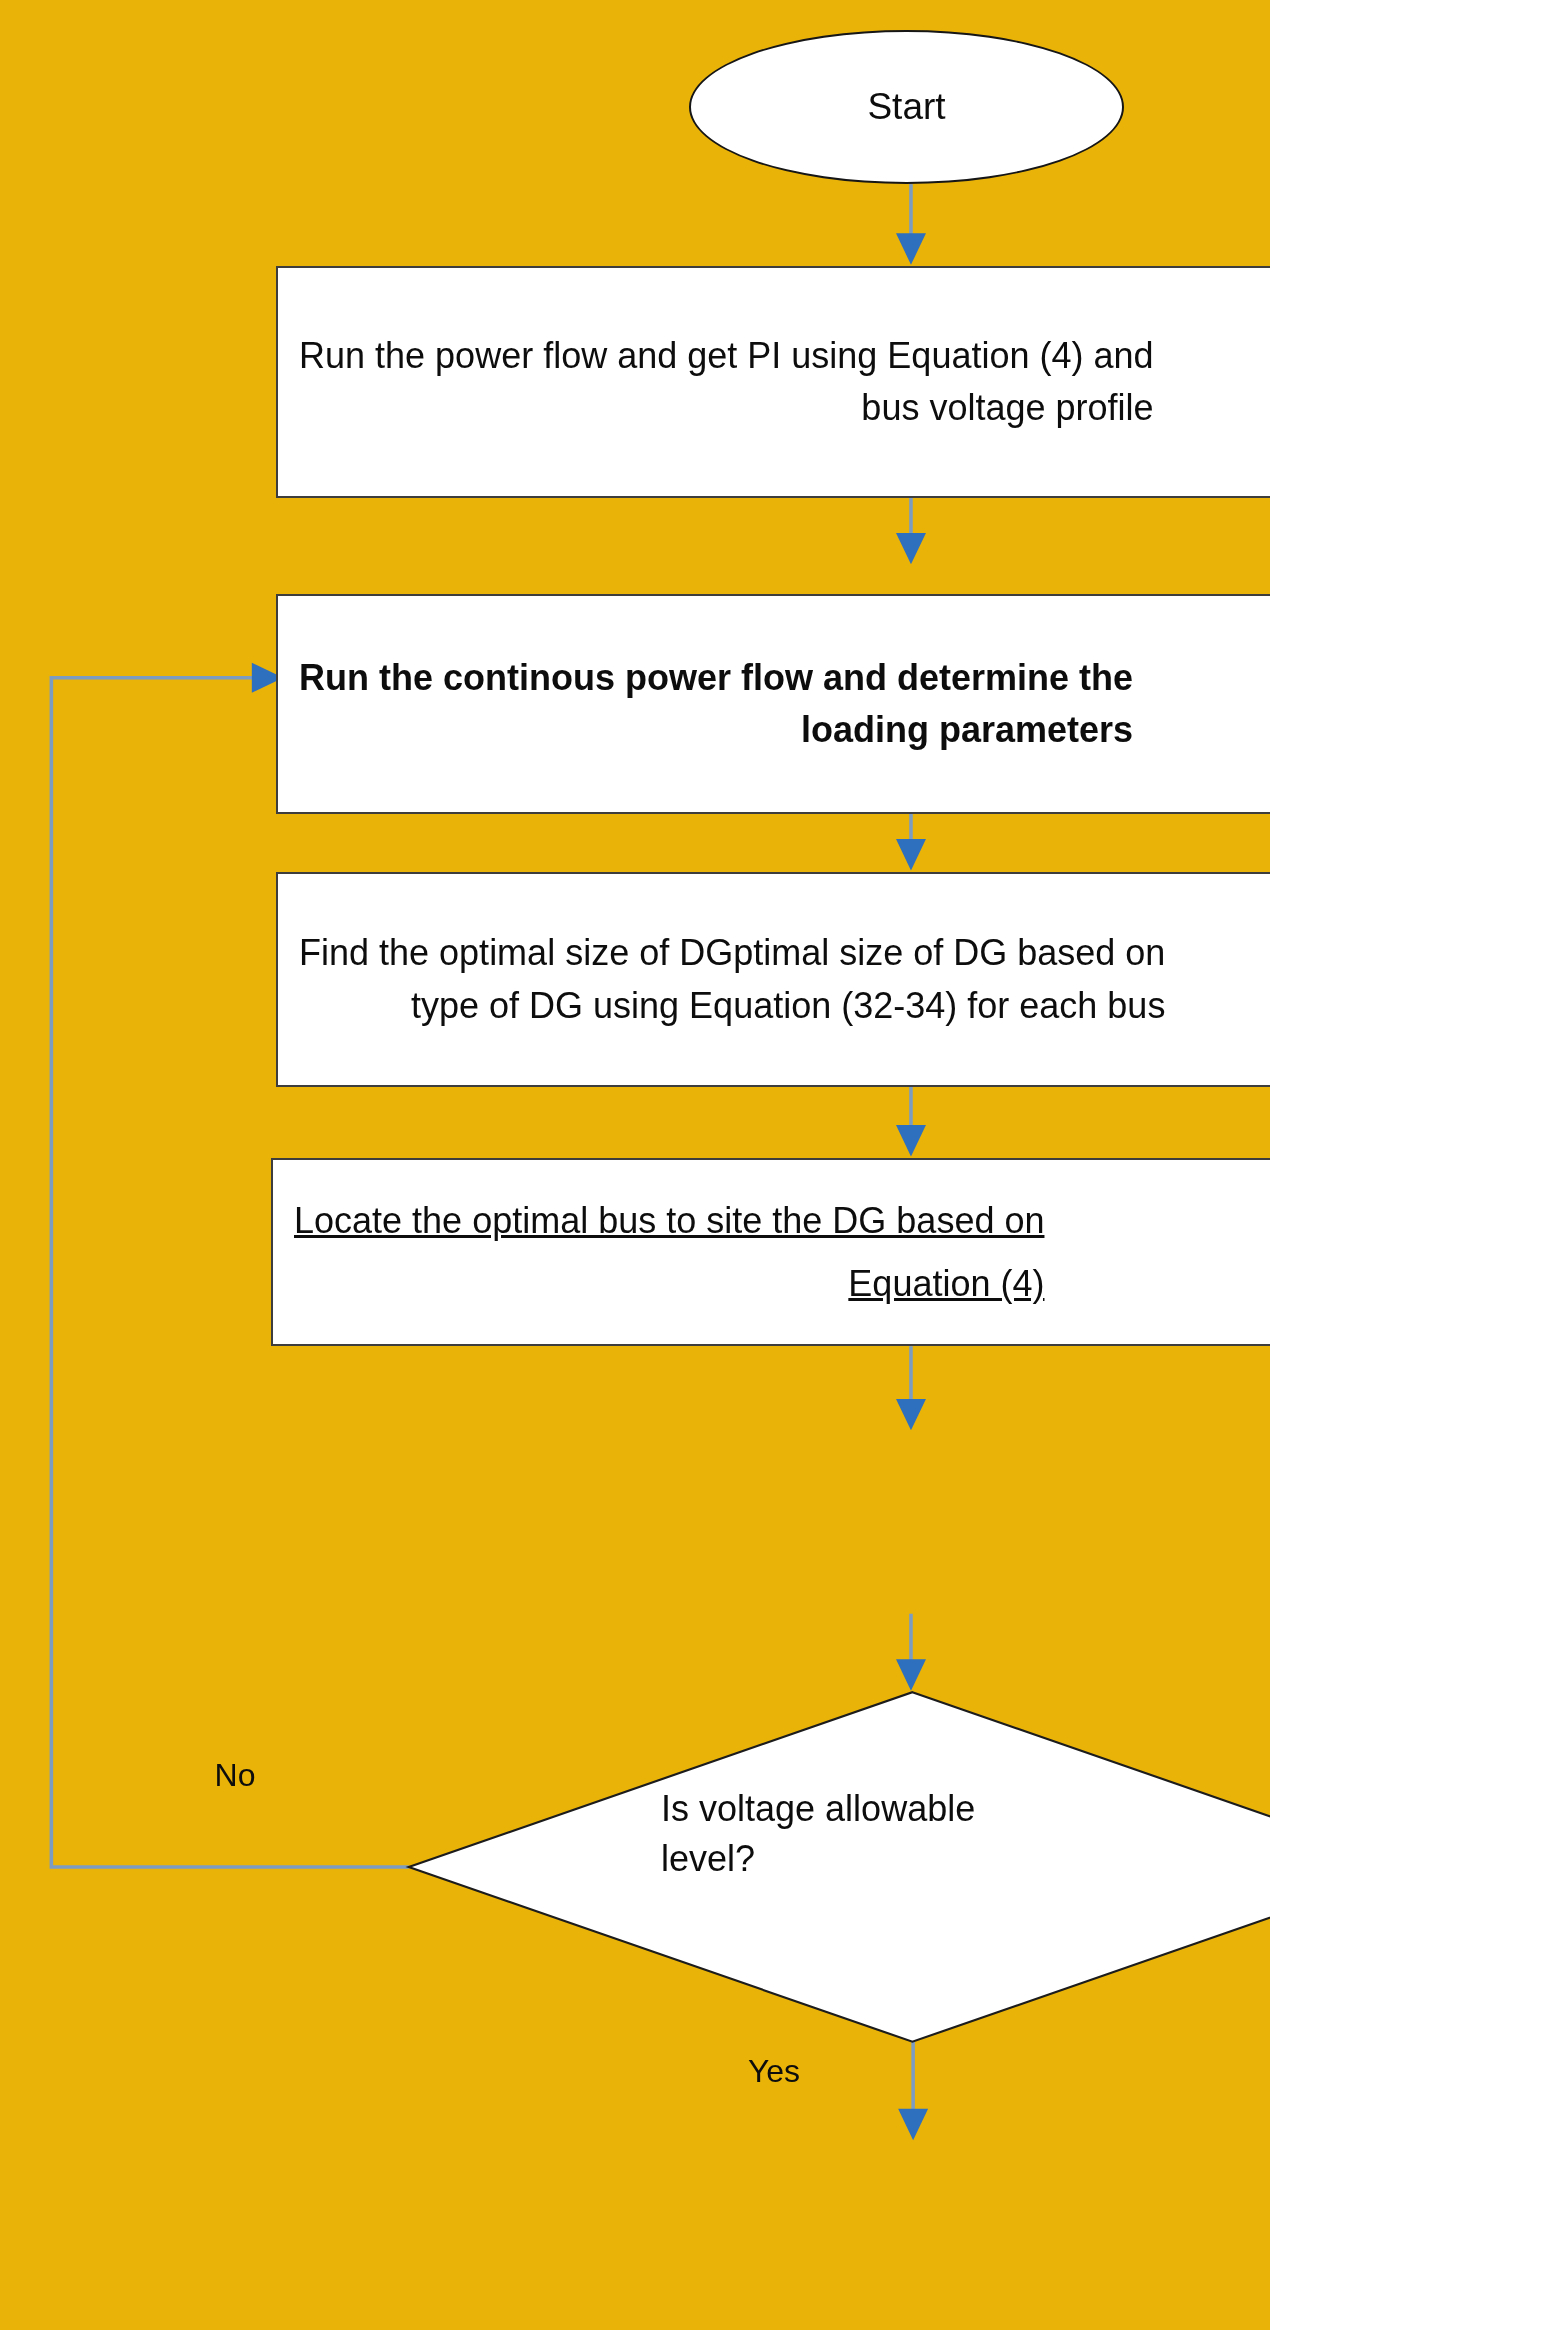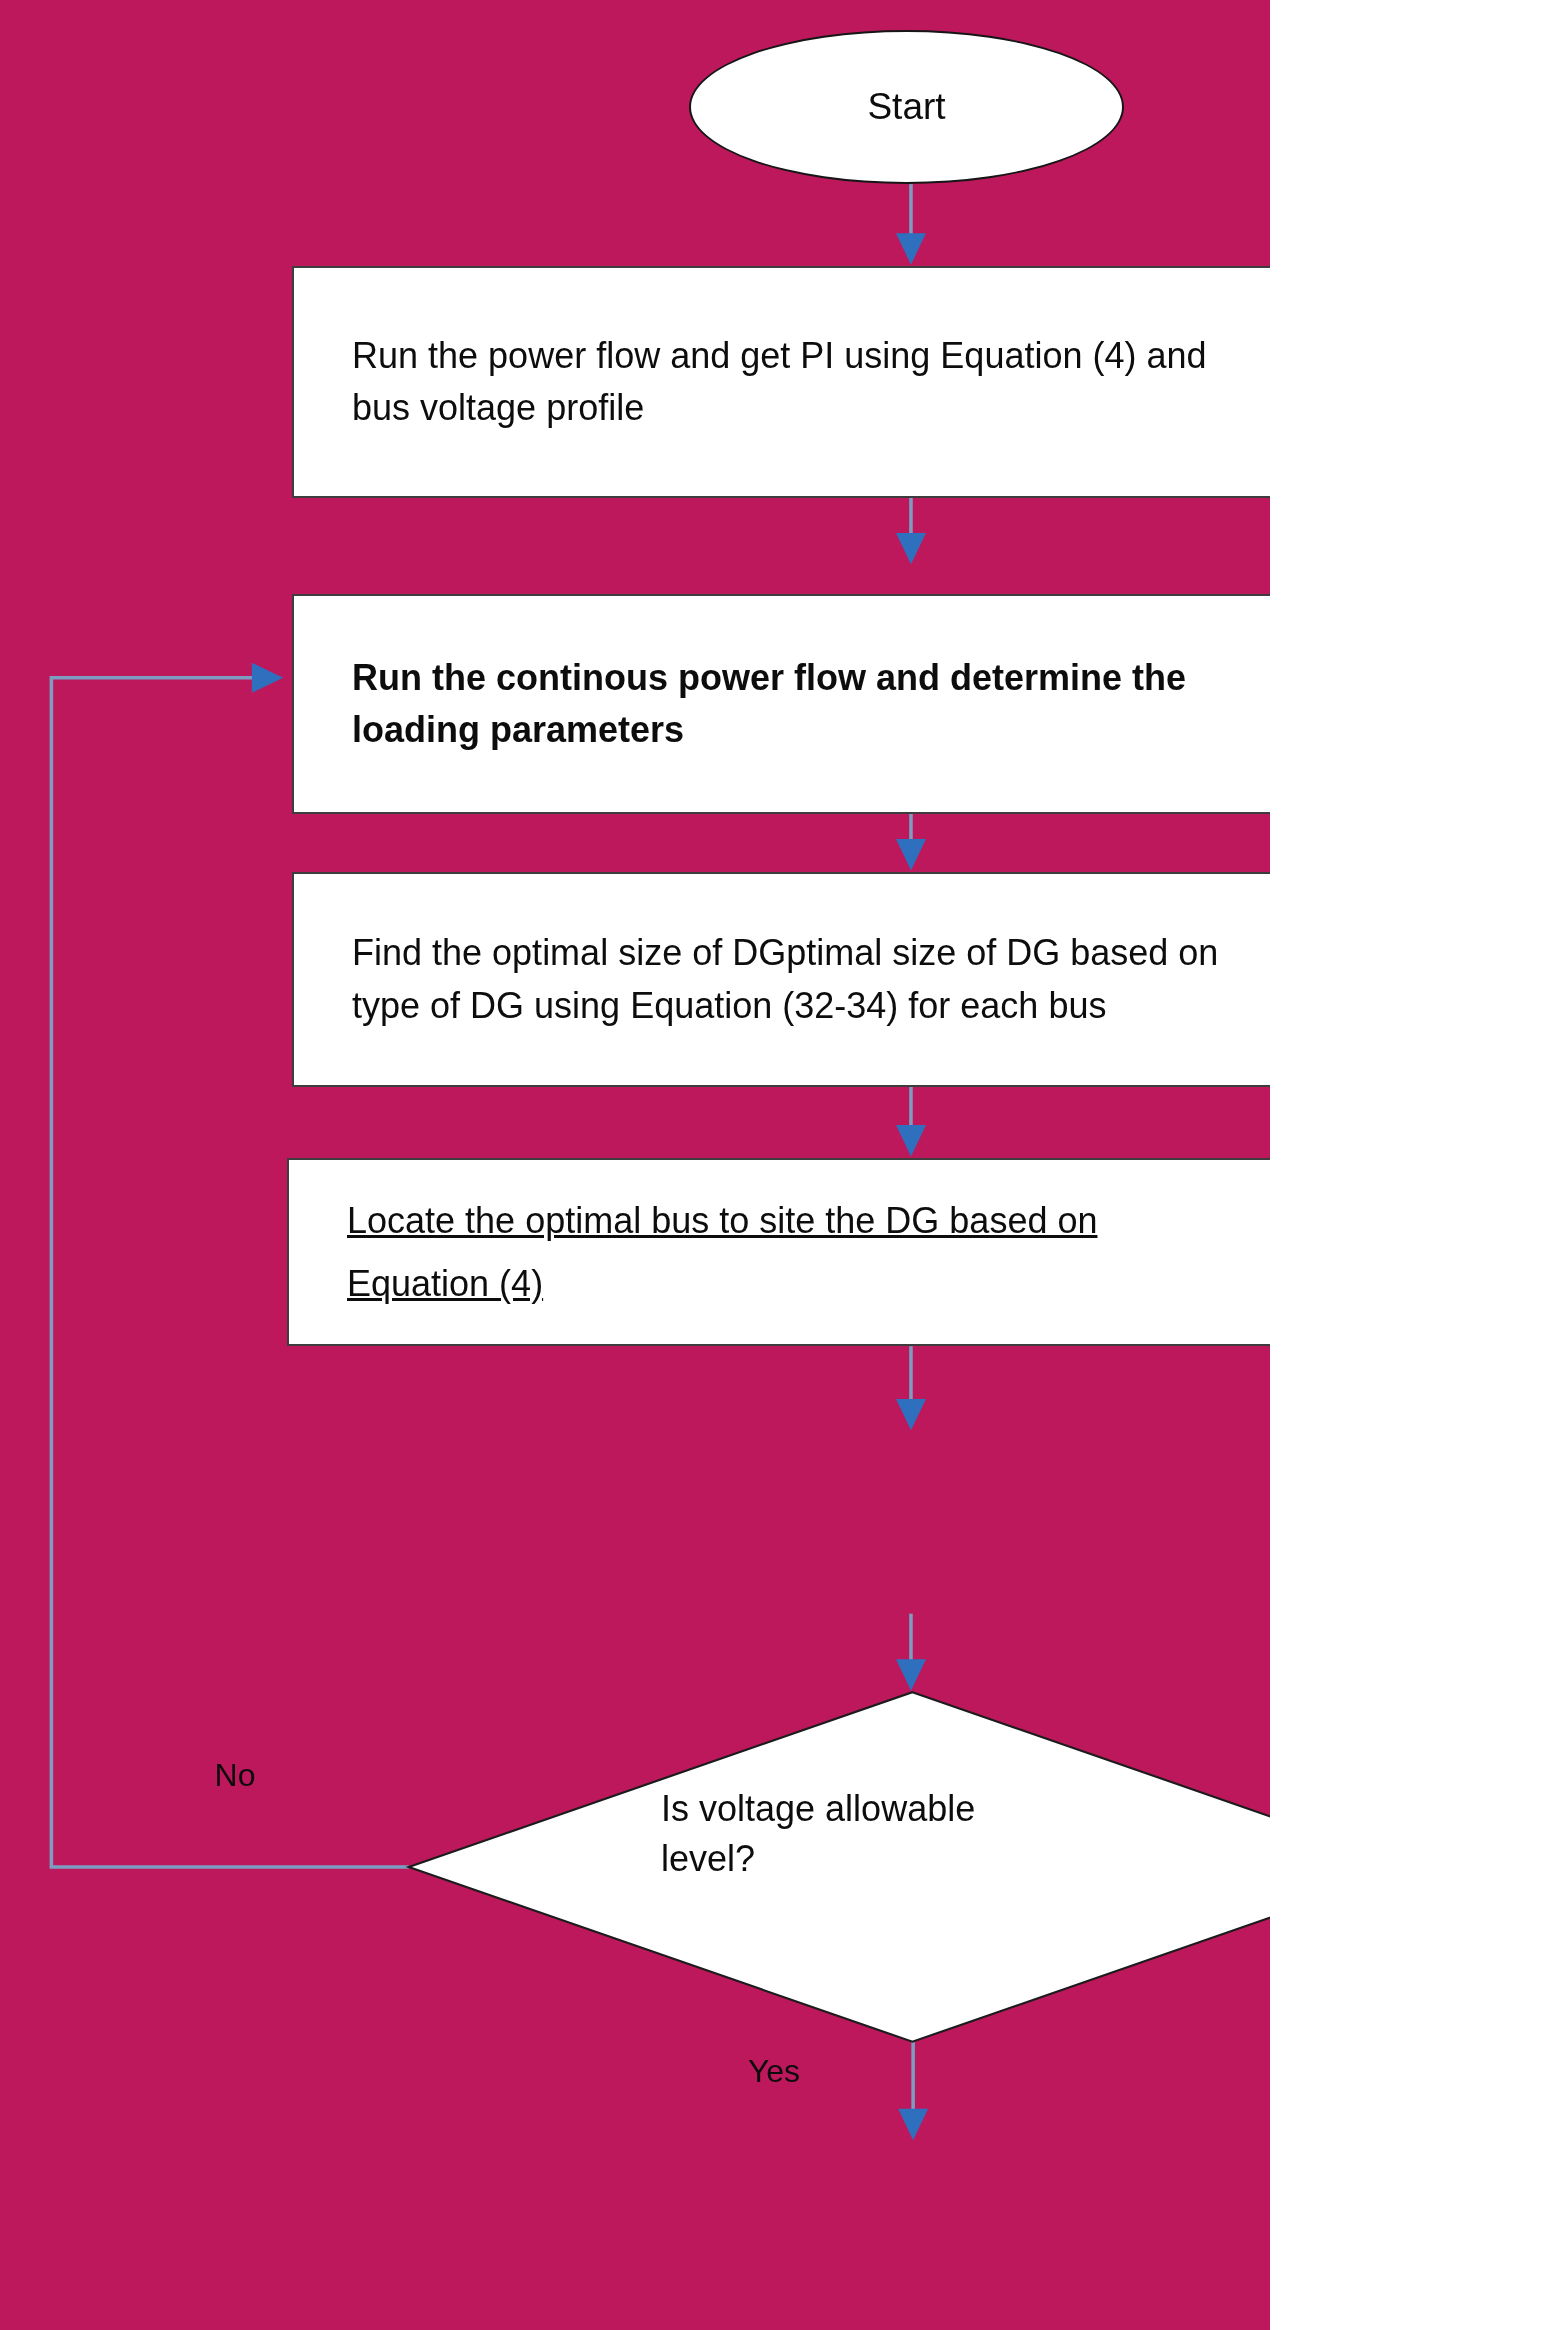--- a/index.html
+++ b/index.html
@@ -4,21 +4,21 @@
 <style>
   html, body {
     margin: 0;
     padding: 0;
     background: #ffffff;
   }
   #canvas {
     position: relative;
     width: 1270px;
     height: 2330px;
-    background: #be185d;
+    background: #eab308;
     font-family: "Liberation Sans", "DejaVu Sans", sans-serif;
     color: #0d0d0d;
     overflow: hidden;
   }
   #connector-layer {
     position: absolute;
     left: 0;
     top: 0;
     width: 1563px;
     height: 2330px;
@@ -32,25 +32,24 @@
   }
   .terminator {
     border: 2.9px solid #161616;
     border-radius: 50%;
     justify-content: center;
     font-size: 37px;
     font-weight: 400;
   }
   .process {
     border: 2.9px solid #3d3d3d;
-    padding: 0 58px;
+    padding: 0 21px;
     font-size: 36px;
     line-height: 1.45;
-    text-align: left;
-    margin-left: 16px;
+    text-align: right;
   }
   .node-label, .process-label {
     white-space: pre-line;
   }
   .floating-label {
     position: absolute;
     font-size: 32px;
     text-align: center;
     white-space: nowrap;
   }

